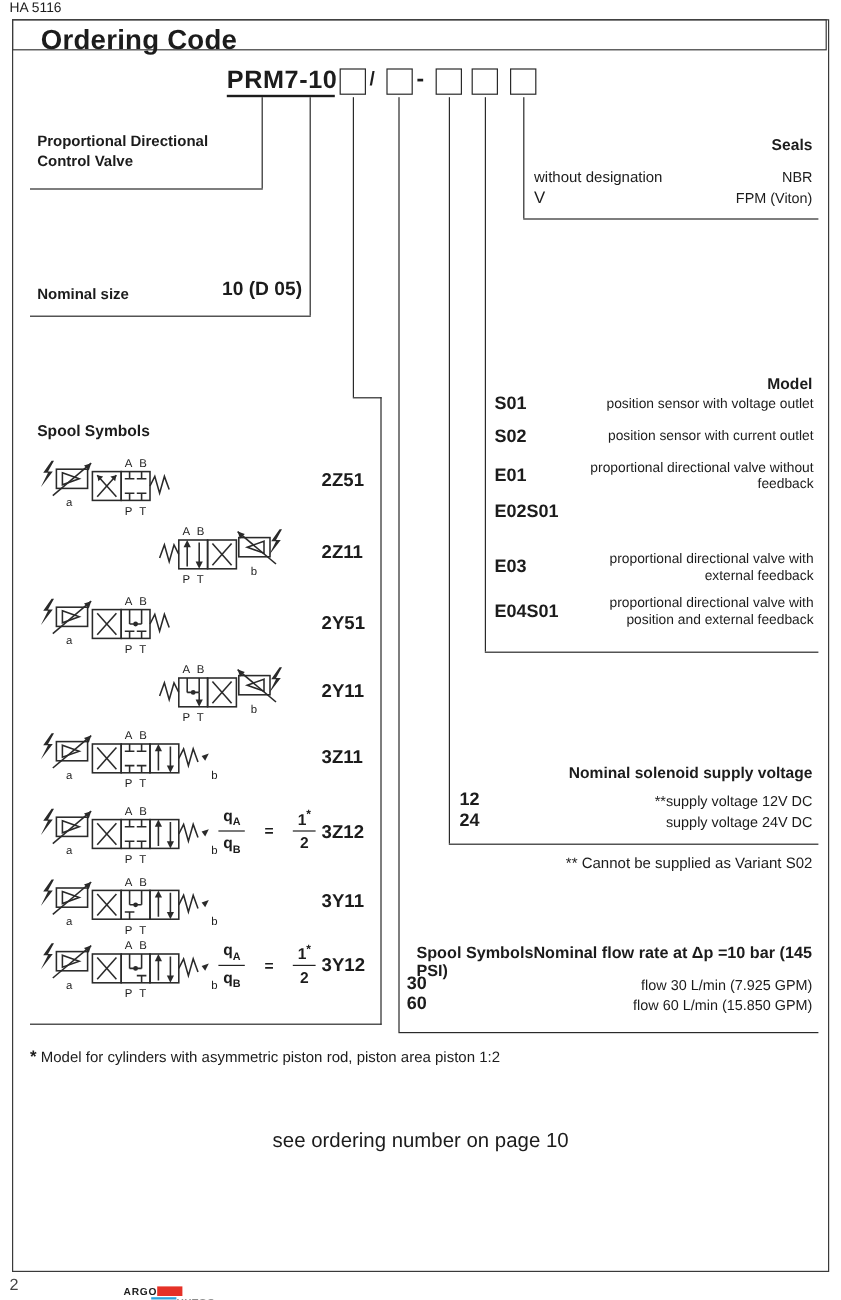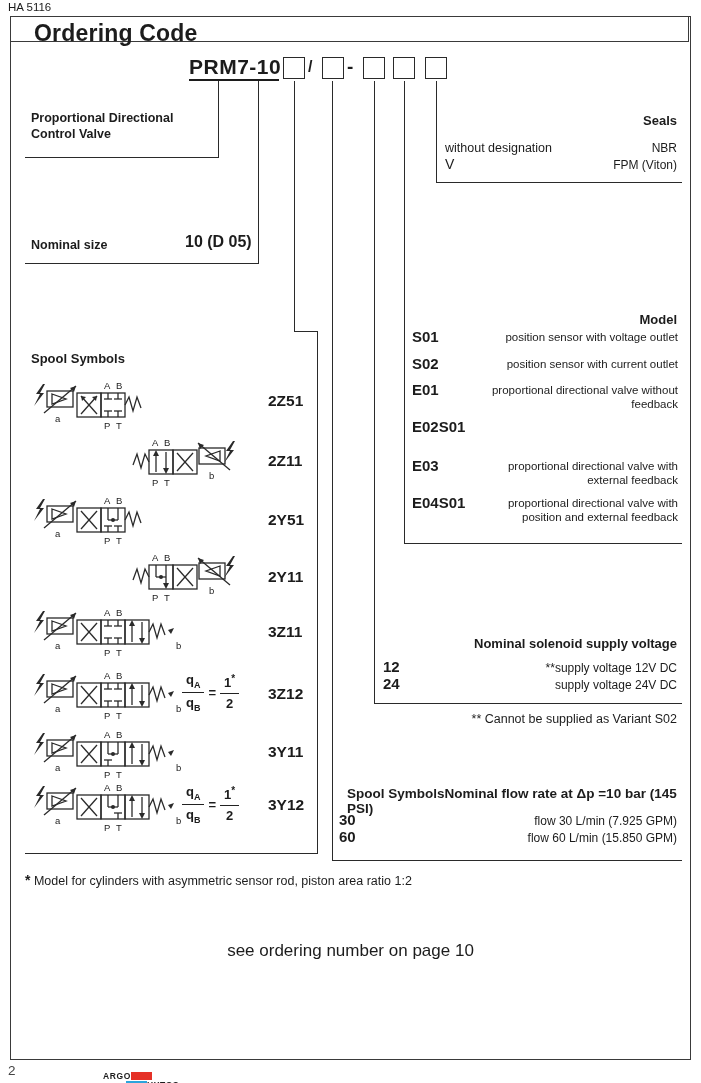--- a/index.html
+++ b/index.html
@@ -13,29 +13,29 @@
   .doc-number{position:absolute;left:8px;top:1px;font-size:11.5px}
   .page-frame{position:absolute;left:10px;top:16px;width:679px;height:1042px;border:1.6px solid #3a3a3a}
   .title-bar{position:absolute;left:10px;top:16px;width:679px;height:26px;border:1.6px solid #3a3a3a;border-bottom:1.8px solid #3a3a3a;box-sizing:border-box}
   .title-text{position:absolute;left:34px;top:20px;font-size:23px;font-weight:bold;letter-spacing:.2px}
   .prm{position:absolute;left:189px;top:55px;font-size:21px;font-weight:bold;letter-spacing:.5px}
   .prm-underline{position:absolute;left:189px;top:79px;width:90px;height:2px;background:#1c1c1c}
   .codebox{position:absolute;top:57px;width:20px;height:20px;border:1.6px solid #2a2a2a;background:#fff}
   .sep{position:absolute;top:58px;font-size:16px;font-weight:bold}
   .lbl-bold{font-weight:bold;font-size:12.5px;line-height:1.3}
   .sec-title{position:absolute;right:24px;font-weight:bold;font-size:13px;text-align:right}
-  .mrow{position:absolute;left:412px;width:266px;display:flex;justify-content:space-between;align-items:flex-start}
+  .mrow{position:absolute;left:412px;width:266px;display:flex;justify-content:space-between;align-items:center}
   .mcode{font-weight:bold;font-size:15px;white-space:nowrap}
   .mdesc{font-size:11.5px;text-align:right;max-width:205px;line-height:1.25;padding-top:2px}
   .srow-left{position:absolute;left:445px;font-weight:normal;font-size:12.5px}
   .srow-right{position:absolute;right:24px;font-size:12px;text-align:center}
   .vcode{position:absolute;left:383px;font-weight:bold;font-size:15px}
   .fcode{position:absolute;left:339px;font-weight:bold;font-size:15px}
   .spool-code{position:absolute;left:268px;font-weight:bold;font-size:15.5px}
-  .fraction{position:absolute;display:flex;align-items:center;gap:4px;font-size:13px;font-weight:bold}
+  .fraction{position:absolute;display:flex;align-items:center;gap:16px;font-size:13px;font-weight:bold}
   .frac{display:inline-flex;flex-direction:column;align-items:center}
   .frac .num{padding:0 4px 2px;border-bottom:1.4px solid #222}
   .frac .den{padding-top:2px}
   .frac sub{font-size:9px}
   .frac sup{font-size:10px}
   .footnote{position:absolute;left:25px;top:872px;font-size:12.5px}
   .footnote .star{font-weight:bold;font-size:14px}
   .connectors{position:absolute;left:0;top:938px;width:701px;text-align:center;font-size:17px;line-height:1.55}
   .footer-page{position:absolute;left:8px;top:1063px;font-size:13.5px;color:#444}
   .logo{position:absolute;left:103px;top:1072px;font-size:8.5px;font-weight:bold;letter-spacing:.6px;line-height:1}
@@ -413,21 +413,21 @@
   </span>
   <span>=</span>
   <span class="frac">
     <span class="num"><span>1</span><sup>*</sup></span>
     <span class="den">2</span>
   </span>
 </div>
 <div class="spool-code" style="top:796px">3Y12</div>
 
 <div class="footnote">
-  <span class="star">*</span><span> Model for cylinders with asymmetric sensor rod, piston area ratio 1:2</span>
+  <span class="star">*</span><span> Model for cylinders with asymmetric piston rod, piston area piston 1:2</span>
 </div>
 
 <div class="connectors">
   <div>see ordering number on page 10</div>
 </div>
 
 <div class="footer-page">2</div>
 <div class="logo">
   <div class="row">
     <span>ARGO</span>

